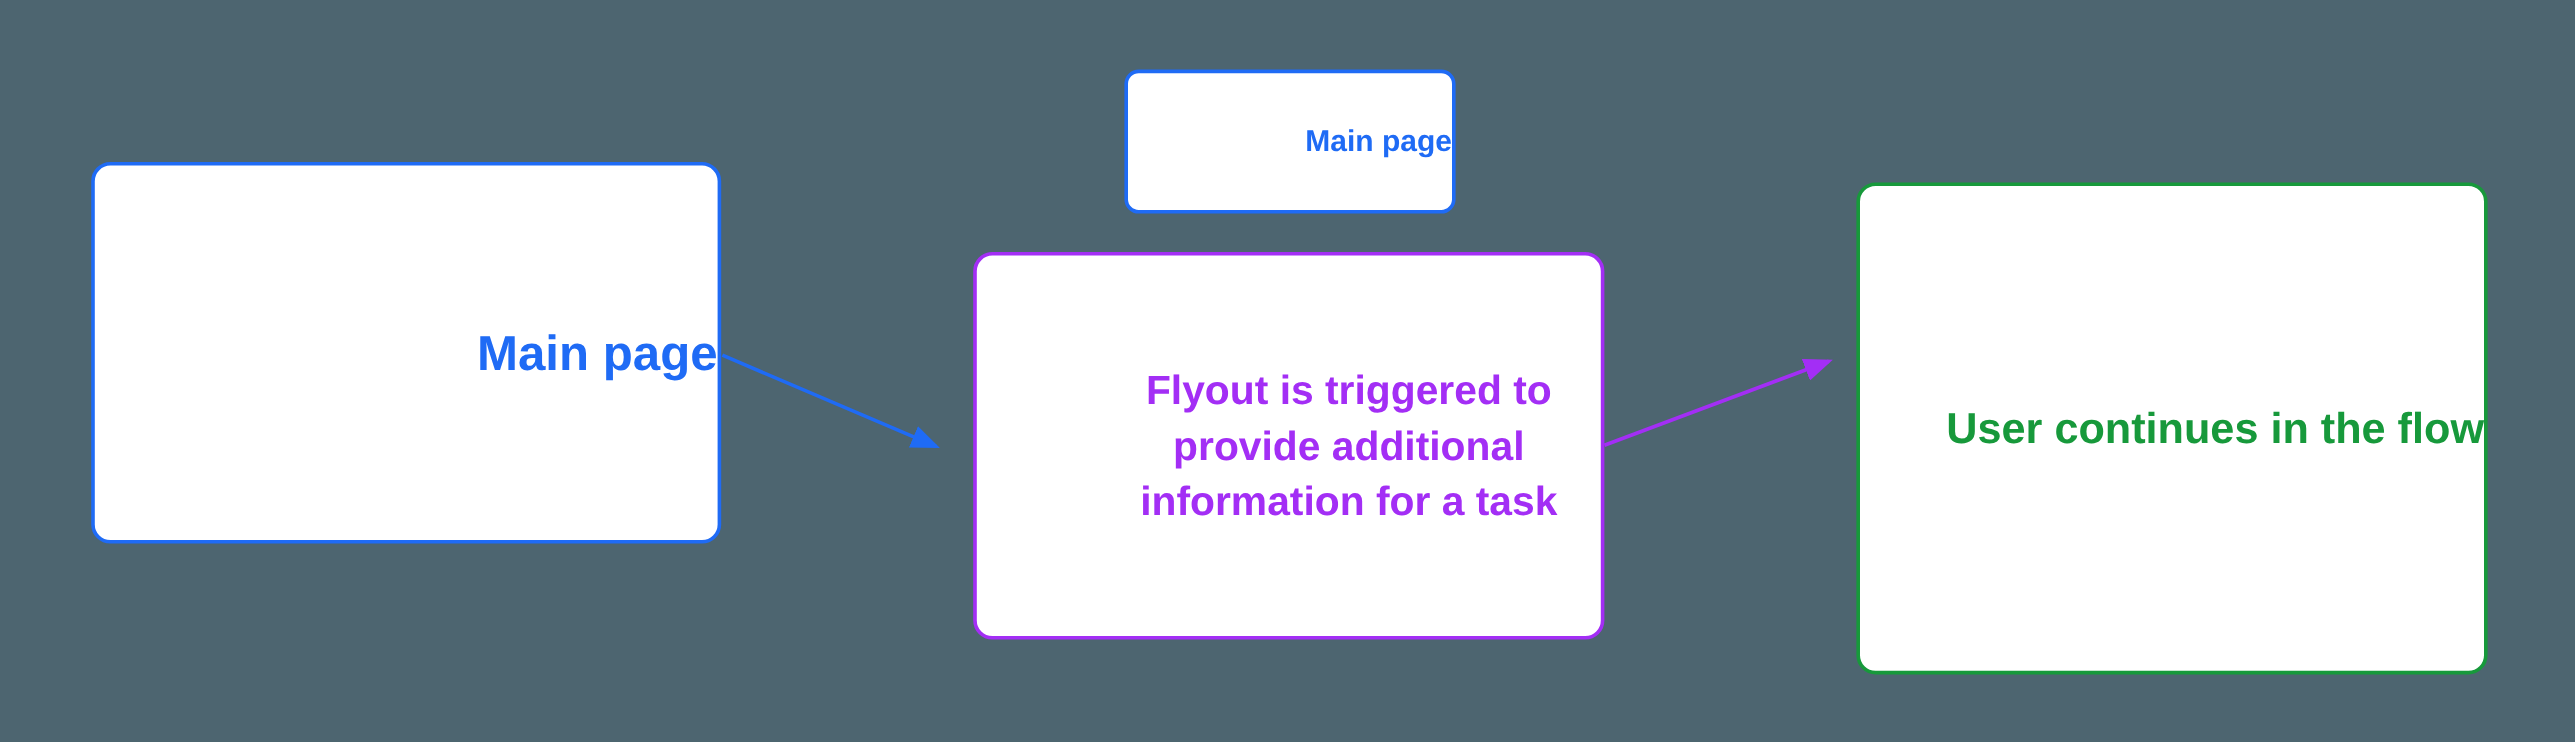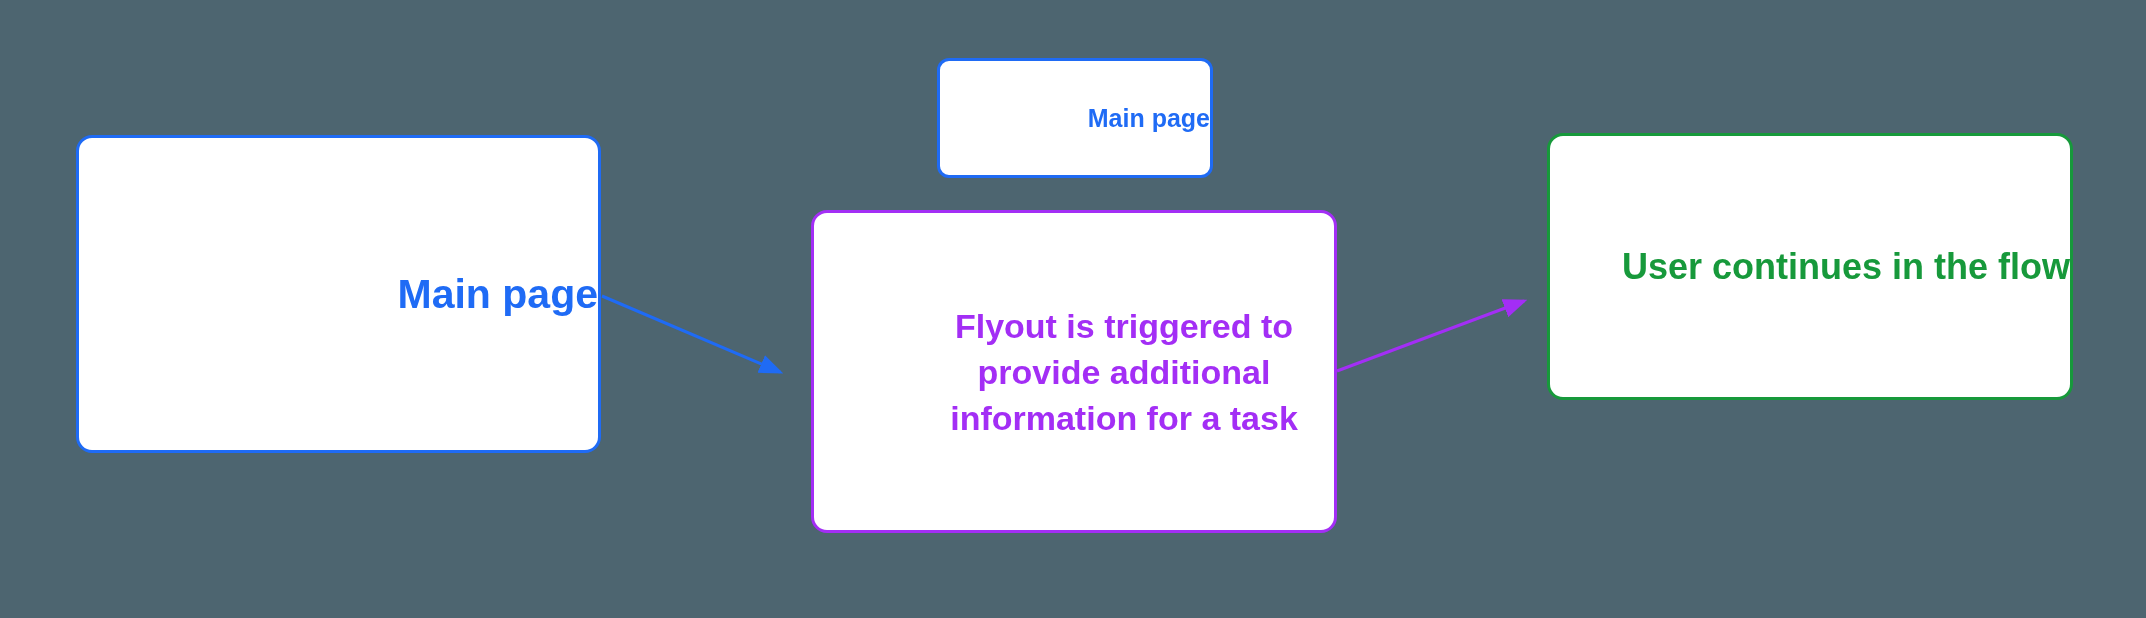--- a/index.html
+++ b/index.html
@@ -61,22 +61,22 @@
     left: 811px; top: 210px;
     width: 526px; height: 323px;
     border: 3px solid var(--purple);
     border-radius: 16px;
     color: var(--purple);
     font-size: 34px;
     line-height: 46px;
   }
   .node-flyout .node-label { max-width: 420px; }
   .node-continue {
-    left: 1547px; top: 133px;
-    width: 526px; height: 267px;
+    left: 1547px; top: 152px;
+    width: 526px; height: 410px;
     border: 3px solid var(--green);
     border-radius: 16px;
     color: var(--green);
     font-size: 36px;
   }
   .node-label { display: block; }
 </style>
 </head>
 <body>
 

